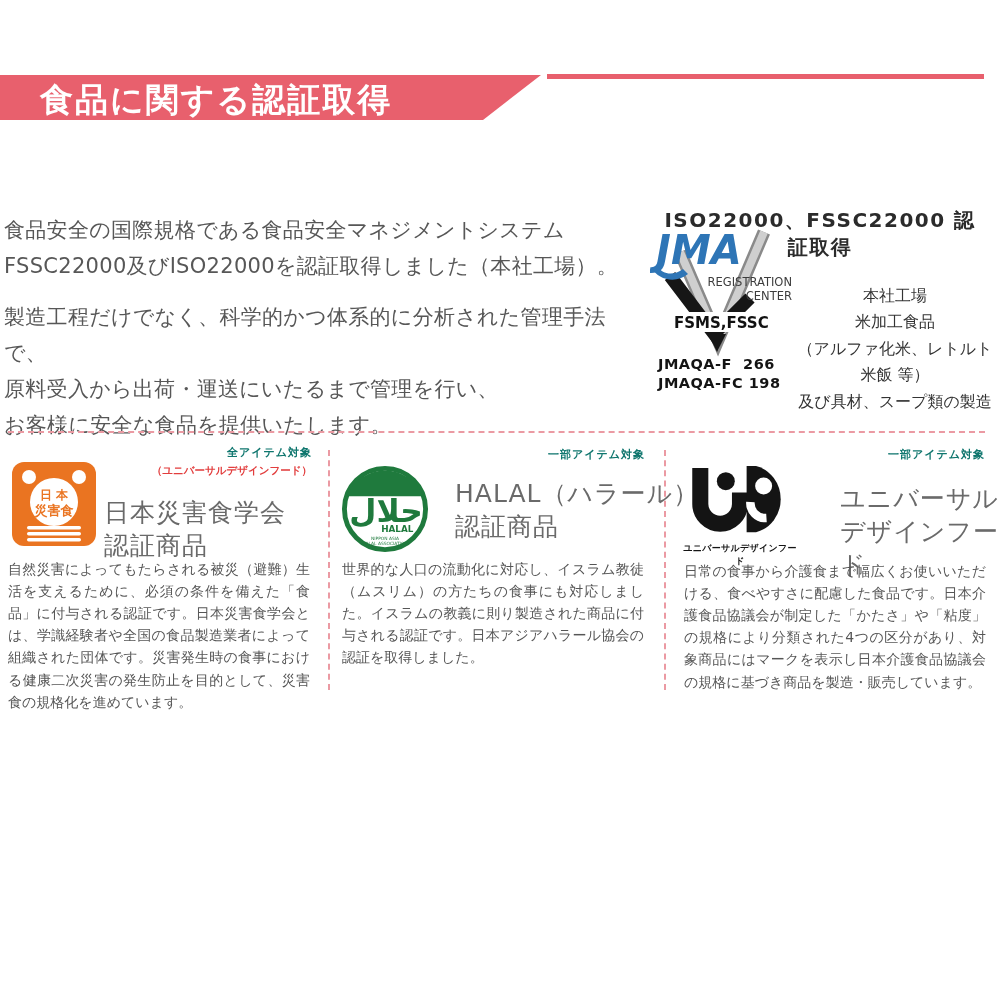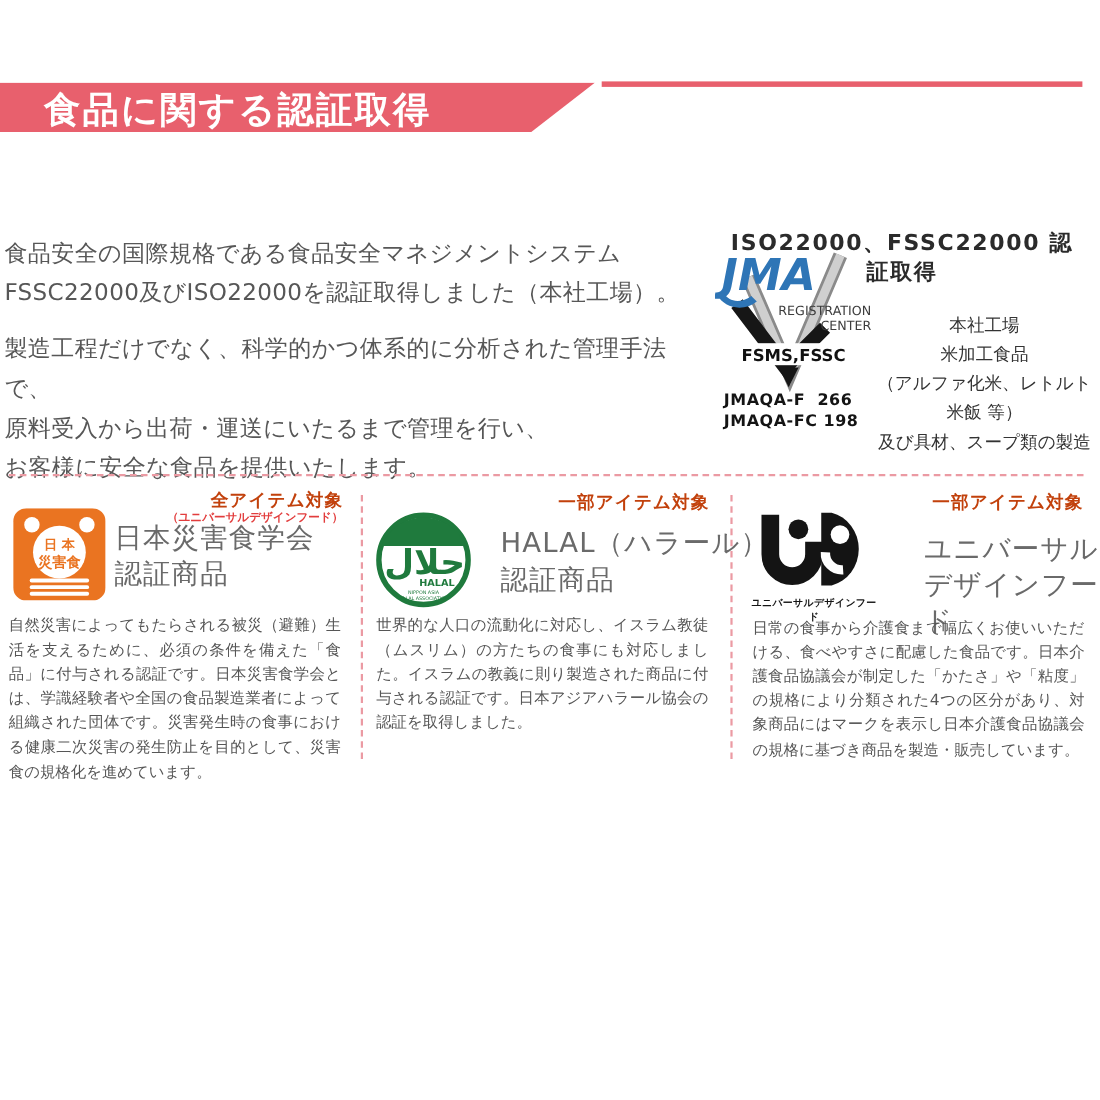--- a/index.html
+++ b/index.html
@@ -47,21 +47,21 @@
   }
 
   
   .sep-h { position:absolute; left:8px; top:431px; width:977px; border-top:2px dashed #eb9aa3; }
   .sep-v { position:absolute; top:450px; height:240px; border-left:2px dashed #eb9aa3; }
   .sep-v1 { left:328px; }
   .sep-v2 { left:664px; }
 
   
   .cert-tag {
-    position:absolute; font-size:16px; font-weight:bold; color:#c2410c;
+    position:absolute; font-size:11px; font-weight:bold; color:#0f766e;
     text-align:right; letter-spacing:1px;
   }
   .cert-tag-note {
     position:absolute; font-size:10.5px; font-weight:bold; color:#e23d3d; text-align:right;
   }
   .cert-title {
     position:absolute; font-size:25px; color:#6a6a6a; line-height:1.32;
     font-weight:500; letter-spacing:1px;
   }
   .cert-body {
@@ -72,21 +72,21 @@
   .note1{ left:8px;   width:304px; top:464px; }
   .tag2 { left:342px; width:303px; top:447px; }
   .tag3 { left:684px; width:301px; top:447px; }
   .logo1 { position:absolute; left:12px;  top:462px; }
   .logo2 { position:absolute; left:341px; top:465px; }
   .logo3 { position:absolute; left:688px; top:462px; }
   .logo3-sub {
     position:absolute; left:682px; top:542px; width:116px; text-align:center;
     font-size:9px; font-weight:bold; color:#141414; letter-spacing:0.3px;
   }
-  .title1 { left:104px; top:472px; }
+  .title1 { left:104px; top:496px; }
   .title2 { left:455px; top:477px; }
   .title3 { left:840px; top:482px; }
   .body1 { left:8px;   top:558px; }
   .body2 { left:342px; top:558px; }
   .body3 { left:684px; top:560px; }
 </style>
 </head>
 <body>
 
 <div class="canvas">

